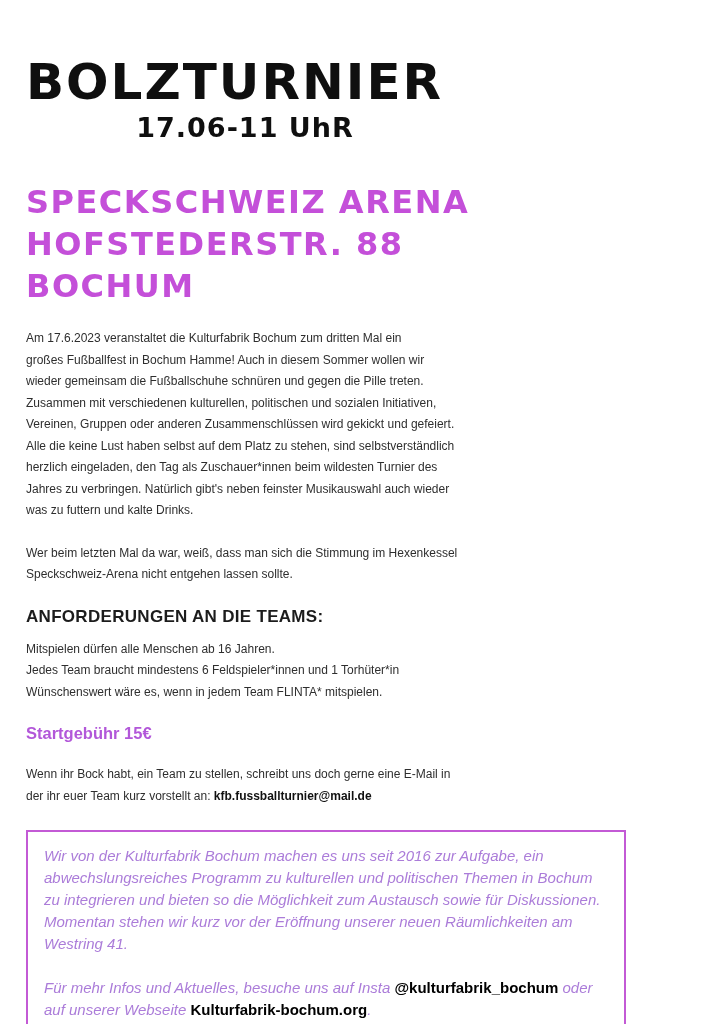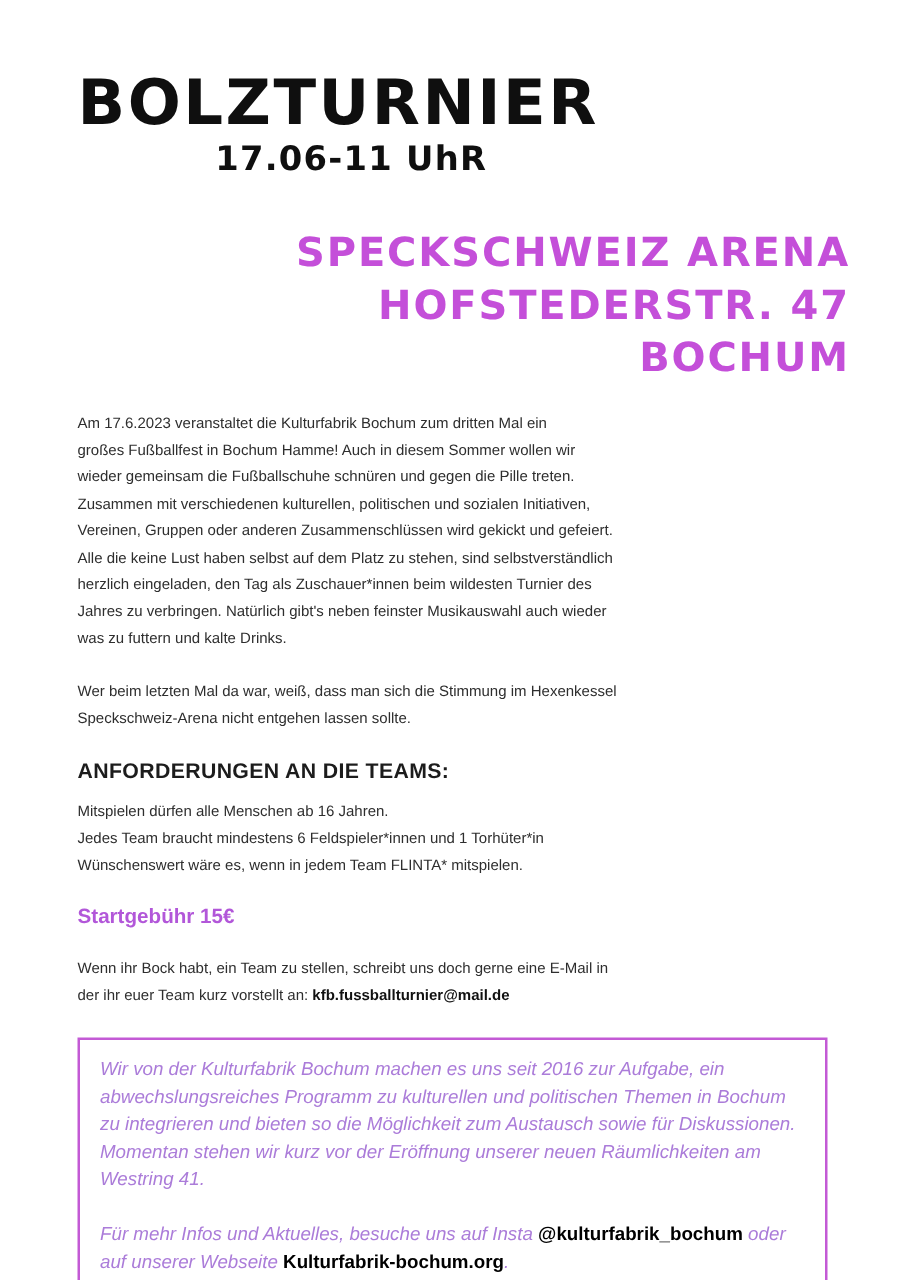--- a/index.html
+++ b/index.html
@@ -2,21 +2,21 @@
 <html><head>
 <meta charset="utf-8">
 <style>
   html, body { margin: 0; padding: 0; background: #ffffff; }
   .page {
     position: relative;
     width: 722px;
     height: 1024px;
     background: #ffffff;
     box-sizing: border-box;
-    padding: 56px 42px 0 62px;
+    padding: 56px 42px 0 26px;
     overflow: hidden;
     font-family: "Liberation Sans", sans-serif;
     color: #2e2e2e;
   }
   
   .title {
     margin: 0;
     font-family: "DejaVu Sans", sans-serif;
     font-weight: 900;
     font-size: 50px;
@@ -38,21 +38,20 @@
   }
   
   .venue {
     margin-top: 38px;
     font-family: "DejaVu Sans", sans-serif;
     font-weight: 900;
     font-size: 32px;
     line-height: 42px;
     letter-spacing: 1.5px;
     color: #c44fd9;
-    text-align: right;
   }
   
   .copy {
     width: 620px;
     font-size: 12px;
     line-height: 21.5px;
     white-space: pre-line;
     margin: 21px 0 0 0;
   }
   .copy.tight { margin-top: 12px; }
@@ -105,21 +104,21 @@
     <h1 class="title">BOLZTURNIER</h1>
     <div class="date-row">
       <span>17.06</span>
       <span>-</span>
       <span>11 UhR</span>
     </div>
   </header>
 
   <div class="venue">
     <div>SPECKSCHWEIZ ARENA</div>
-    <div>HOFSTEDERSTR. 47</div>
+    <div>HOFSTEDERSTR. 88</div>
     <div>BOCHUM</div>
   </div>
 
   <main>
     <p class="copy">Am 17.6.2023 veranstaltet die Kulturfabrik Bochum zum dritten Mal ein
 großes Fußballfest in Bochum Hamme! Auch in diesem Sommer wollen wir
 wieder gemeinsam die Fußballschuhe schnüren und gegen die Pille treten.
 Zusammen mit verschiedenen kulturellen, politischen und sozialen Initiativen,
 Vereinen, Gruppen oder anderen Zusammenschlüssen wird gekickt und gefeiert.
 Alle die keine Lust haben selbst auf dem Platz zu stehen, sind selbstverständlich

